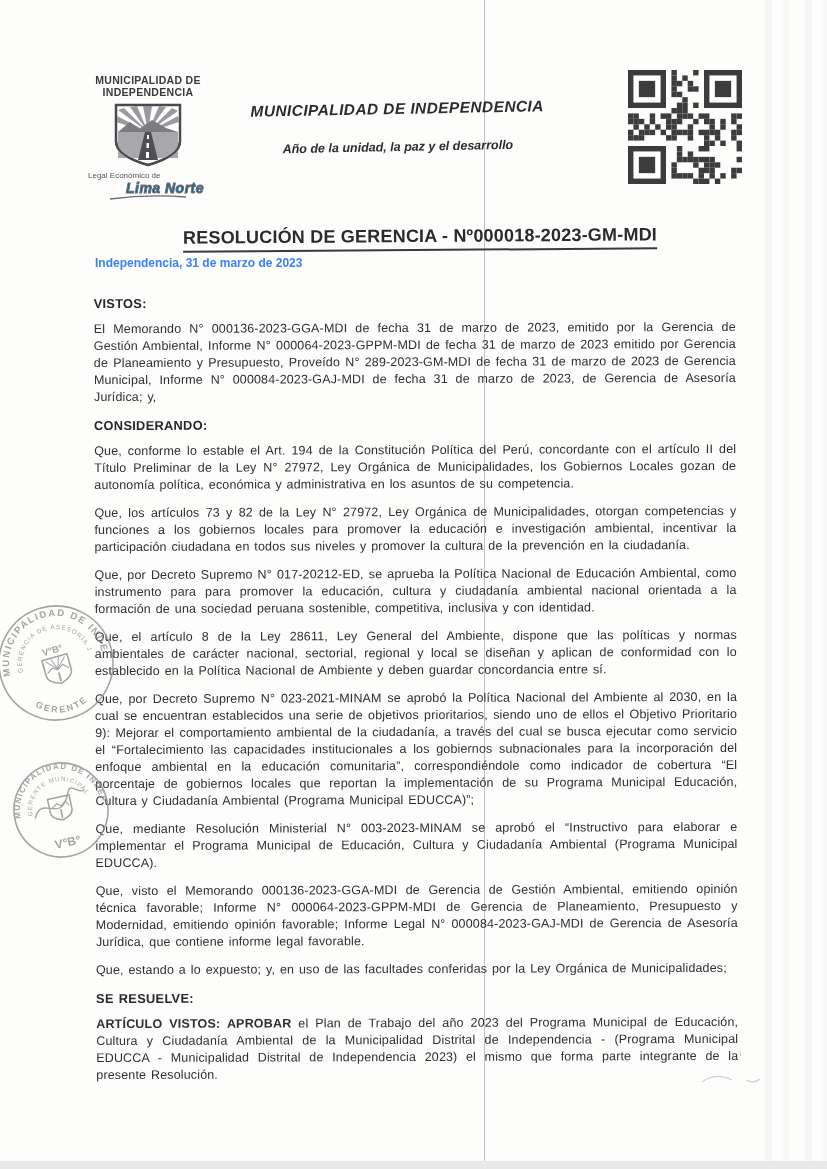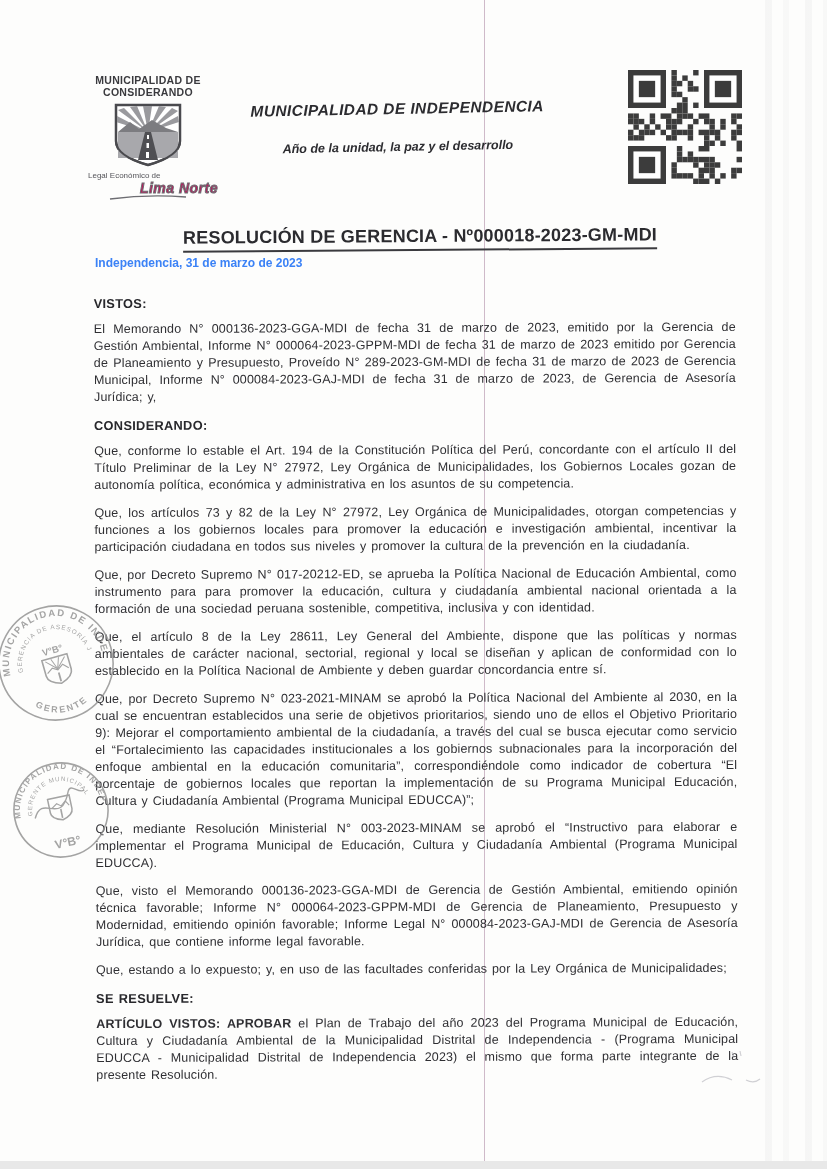--- a/index.html
+++ b/index.html
@@ -10,22 +10,22 @@
   }
   
   .scan-line{position:absolute;left:484px;top:0;width:1px;height:1169px;background:rgba(150,105,140,.45);pointer-events:none;}
   .edge-streaks{position:absolute;right:0;top:0;width:78px;height:1169px;pointer-events:none;
     background:repeating-linear-gradient(90deg,transparent 0 16px,rgba(110,112,120,.05) 16px 23px,transparent 23px 34px,rgba(110,112,120,.035) 34px 40px);}
   
   .logo-block{position:absolute;left:78px;top:74px;width:140px;text-align:center;}
   .logo-name{font-size:10.5px;font-weight:bold;line-height:12px;letter-spacing:.3px;color:#3a3a3e;}
   .logo-shield{display:block;margin:4px auto 0;}
   .logo-cap1{font-size:8px;color:#55555a;text-align:left;margin:3px 0 0 10px;}
-  .logo-cap2{font-size:14px;font-weight:bold;font-style:italic;color:#be185d;
-    -webkit-text-stroke:1px #6d6d72;letter-spacing:.5px;margin-left:34px;text-align:right;}
+  .logo-cap2{font-size:14px;font-weight:bold;font-style:italic;color:#0369a1;
+    -webkit-text-stroke:1px #6d6d72;letter-spacing:.5px;margin-left:34px;text-align:center;}
   .logo-swoosh{display:block;margin:-2px 0 0 30px;}
   .header-center{position:absolute;left:225px;top:100px;width:345px;text-align:center;transform:rotate(-1.1deg);}
   .org-title{font-size:15.5px;font-weight:bold;font-style:italic;letter-spacing:.4px;color:#2c2c30;}
   .motto{font-size:12.5px;font-weight:bold;font-style:italic;margin-top:22px;color:#2c2c30;}
   .qr{position:absolute;left:628px;top:70px;}
   
   .res-title{position:absolute;left:120px;top:213px;width:600px;margin:0;text-align:center;transform:rotate(-.4deg);}
   .res-title span{display:inline-block;font-size:18px;font-weight:bold;letter-spacing:.2px;color:#2b2b2f;
     border-bottom:2px solid #3a3a3e;padding-bottom:2px;}
   .dateline{position:absolute;left:95px;top:256px;margin:0;font-size:12px;font-weight:bold;color:#3b82f6;}
@@ -46,21 +46,21 @@
 <body>
 
 <div class="page">
 
   <div class="scan-line"></div>
   <div class="edge-streaks"></div>
 
   <div class="logo-block">
     <div class="logo-name">
       <div>MUNICIPALIDAD DE</div>
-      <div>CONSIDERANDO</div>
+      <div>INDEPENDENCIA</div>
     </div>
     <svg class="logo-shield" width="72" height="66" viewBox="0 0 72 66">
       <path d="M4,3 h64 v36 q0,15 -32,24 q-32,-9 -32,-24 z" fill="#fff" stroke="#4a4a4e" stroke-width="2.5"></path>
       <g fill="#9a9a9e">
         <polygon points="36,30 6,8 12,6"></polygon>
           <polygon points="36,30 18,5 25,4"></polygon>
         <polygon points="36,30 31,4 40,4"></polygon>
           <polygon points="36,30 47,4 54,5"></polygon>
         <polygon points="36,30 60,6 66,9"></polygon>
           <polygon points="36,30 66,14 67,20"></polygon>

